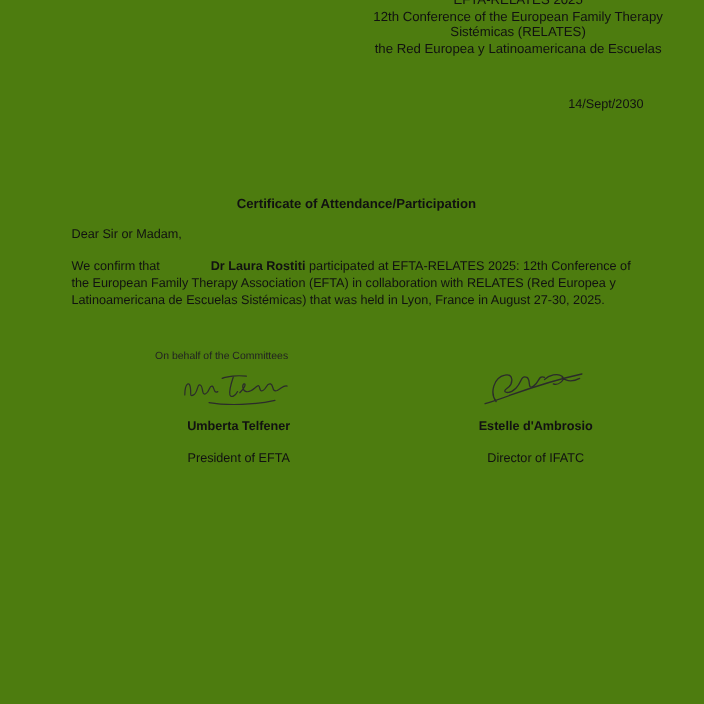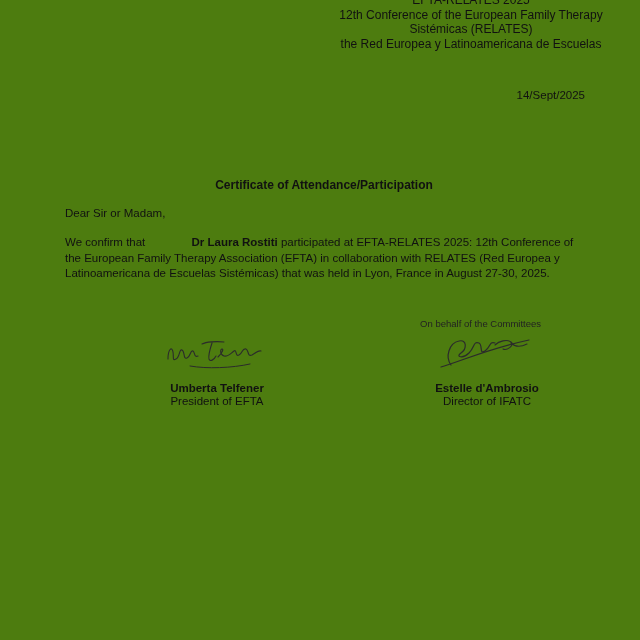--- a/index.html
+++ b/index.html
@@ -64,21 +64,21 @@
     line-height: 15.5px;
     color: #111;
     text-align: left;
   }
   .body-paragraph .bold-name { font-weight: bold; margin-left: 43px; }
   .committee-note {
     position: absolute;
     top: 318px;
     left: 141px;
     width: 400px;
-    text-align: right;
+    text-align: left;
     font-size: 9.5px;
     color: #222;
   }
   .sign-col {
     position: absolute;
     width: 190px;
     text-align: center;
   }
   .sign-col.left  { left: 122px; top: 334px; }
   .sign-col.right { left: 392px; top: 334px; }
@@ -92,36 +92,36 @@
   .sig-img svg { display: block; }
   .sig-name {
     font-size: 11.5px;
     font-weight: bold;
     color: #111;
     margin-top: 8px;
   }
   .sig-title {
     font-size: 11.5px;
     color: #111;
-    margin-top: 1px;
+    margin-top: 17px;
   }
 </style>
 </head>
 <body>
 
 <div class="page">
 
   <div class="header-block">
     <div>EFTA-RELATES 2025</div>
     <div>12th Conference of the European Family Therapy</div>
     <div>Sistémicas (RELATES)</div>
     <div>the Red Europea y Latinoamericana de Escuelas</div>
   </div>
 
-  <div class="date-line">14/Sept/2025</div>
+  <div class="date-line">14/Sept/2030</div>
 
 
   <div class="cert-title">Certificate of Attendance/Participation</div>
 
   <div class="greeting">Dear Sir or Madam,</div>
 
   <div class="body-paragraph"><span>We confirm that </span><span class="bold-name">Dr Laura Rostiti</span><span> participated at EFTA-RELATES 2025: 12th Conference of the European Family Therapy Association (EFTA) in collaboration with RELATES (Red Europea y Latinoamericana de Escuelas Sistémicas) that was held in Lyon, France in August 27-30, 2025.</span></div>
 
   <div class="committee-note">On behalf of the Committees</div>
 

